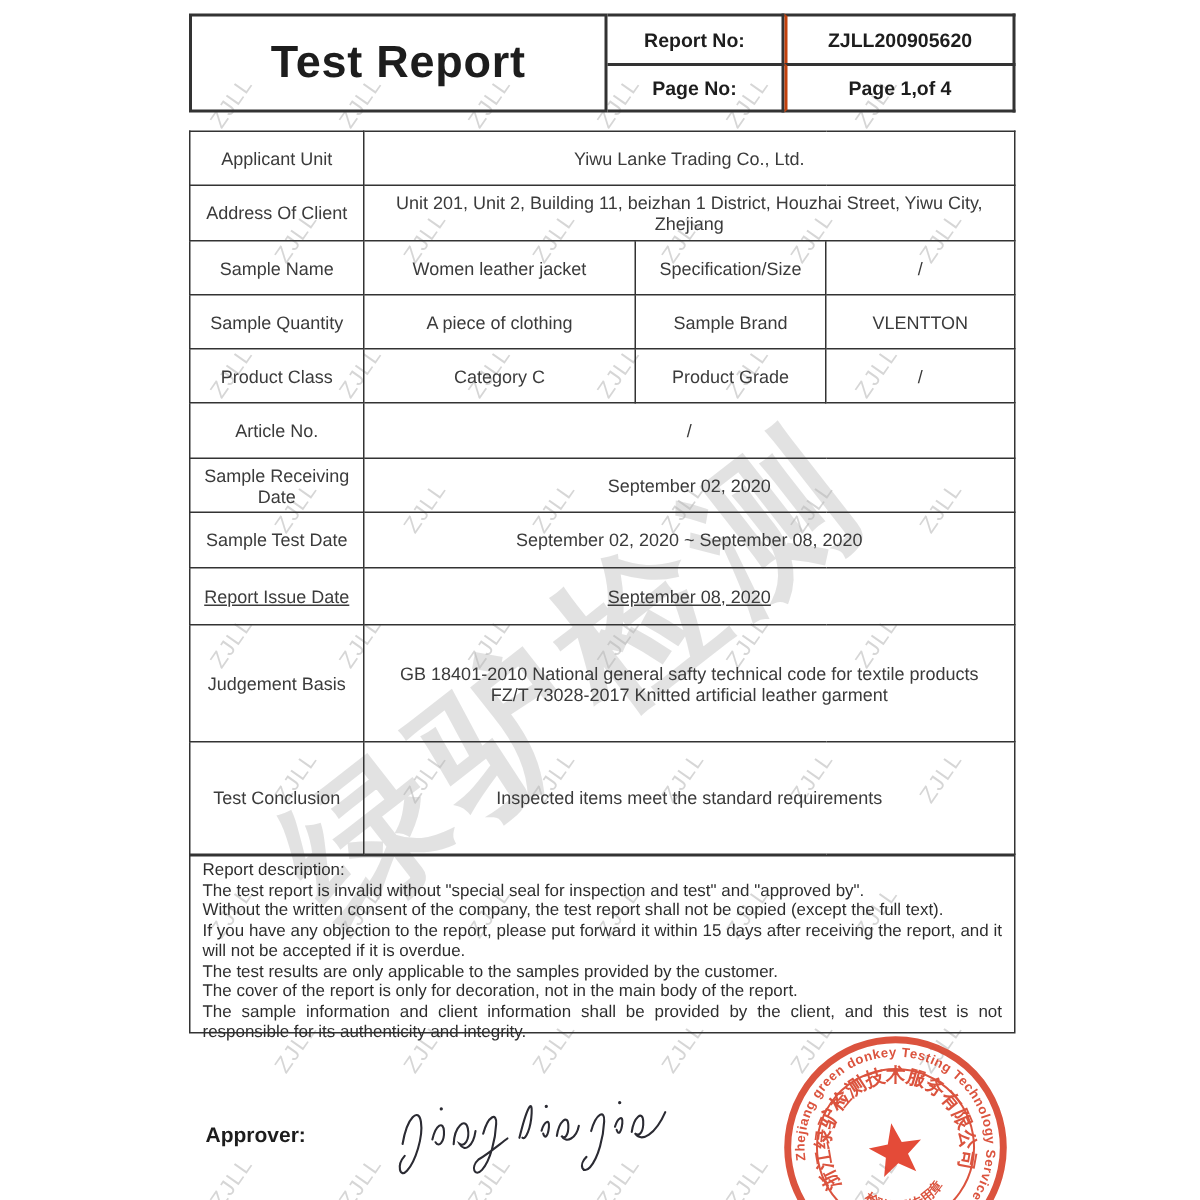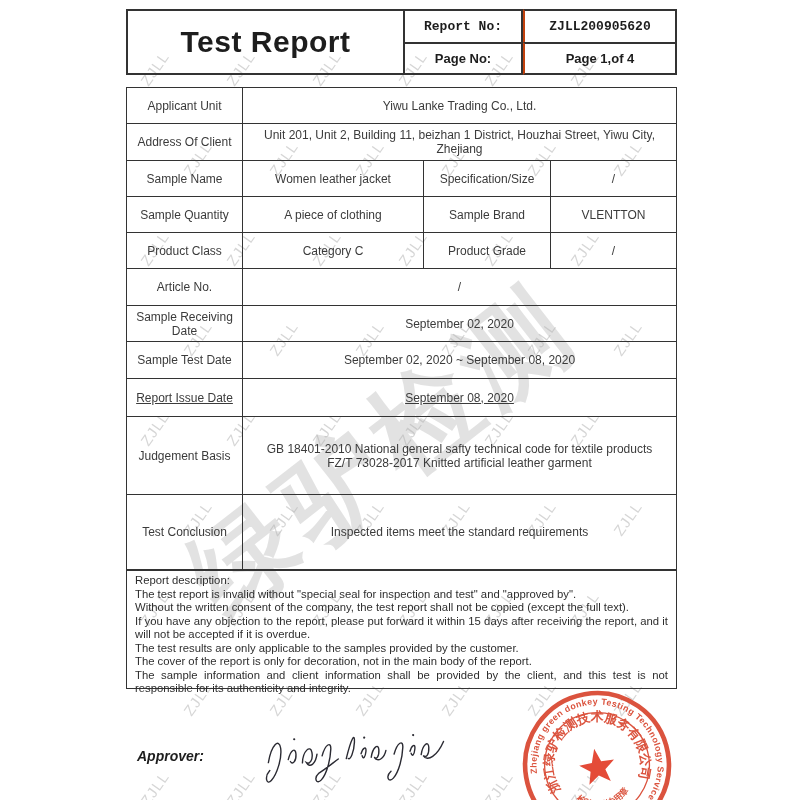--- a/index.html
+++ b/index.html
@@ -19,21 +19,21 @@
 
   
   .hdr { position: absolute; left: 126px; top: 9px; width: 551px; height: 66px;
          display: flex; z-index: 1; }
   .hdr, .hdr * { border-color: #333; }
   .hdr-title { width: 279px; border: 2px solid #333; display: flex; align-items: center;
                justify-content: center; font-size: 30px; font-weight: bold; color: #1d1d1d;
                letter-spacing: .5px; }
   .hdr-right { flex: 1; display: flex; flex-direction: column; }
   .hdr-row { flex: 1; display: flex; }
-  .hdr-row:first-child .hc { border-bottom: none; font-family: Liberation Mono, monospace; }
+  .hdr-row:first-child .hc { border-bottom: none; }
   .hc { border: 2px solid #333; border-left: none; display: flex; align-items: center;
         justify-content: center; font-size: 13px; font-weight: bold; color: #1d1d1d; }
   .hc-label { width: 118px; }
   .hc-value { flex: 1; border-left: none; }
   .hc-sep { border-left: 2px solid #c2410c; }
 
   
   .info { position: absolute; left: 126px; top: 87px; width: 551px; z-index: 1;
           border-collapse: collapse; table-layout: fixed; }
   .info td { border: 1.5px solid #333; text-align: center; vertical-align: middle;
@@ -41,21 +41,21 @@
              background: transparent; }
 
   
   .desc { position: absolute; left: 126px; top: 570px; width: 551px; height: 119px;
           border: 1.5px solid #333; z-index: 1; padding: 3px 8px 3px 8px;
           font-size: 11.3px; line-height: 1.2; color: #2e2e2e; }
   .desc div { text-align: justify; }
 
   
   .approver { position: absolute; left: 137px; top: 748px; font-size: 14px; font-weight: bold;
-              color: #1d1d1d; z-index: 1; font-style: italic; }
+              color: #1d1d1d; z-index: 1; }
   .sig { position: absolute; left: 262px; top: 718px; z-index: 1; transform: rotate(-3deg); }
 
   
   .stamp { position: absolute; left: 520px; top: 688px; width: 154px; height: 154px; z-index: 2;
            transform: rotate(-10deg); opacity: .92; }
 </style>
 </head>
 <body>
 
 <div class="page">

